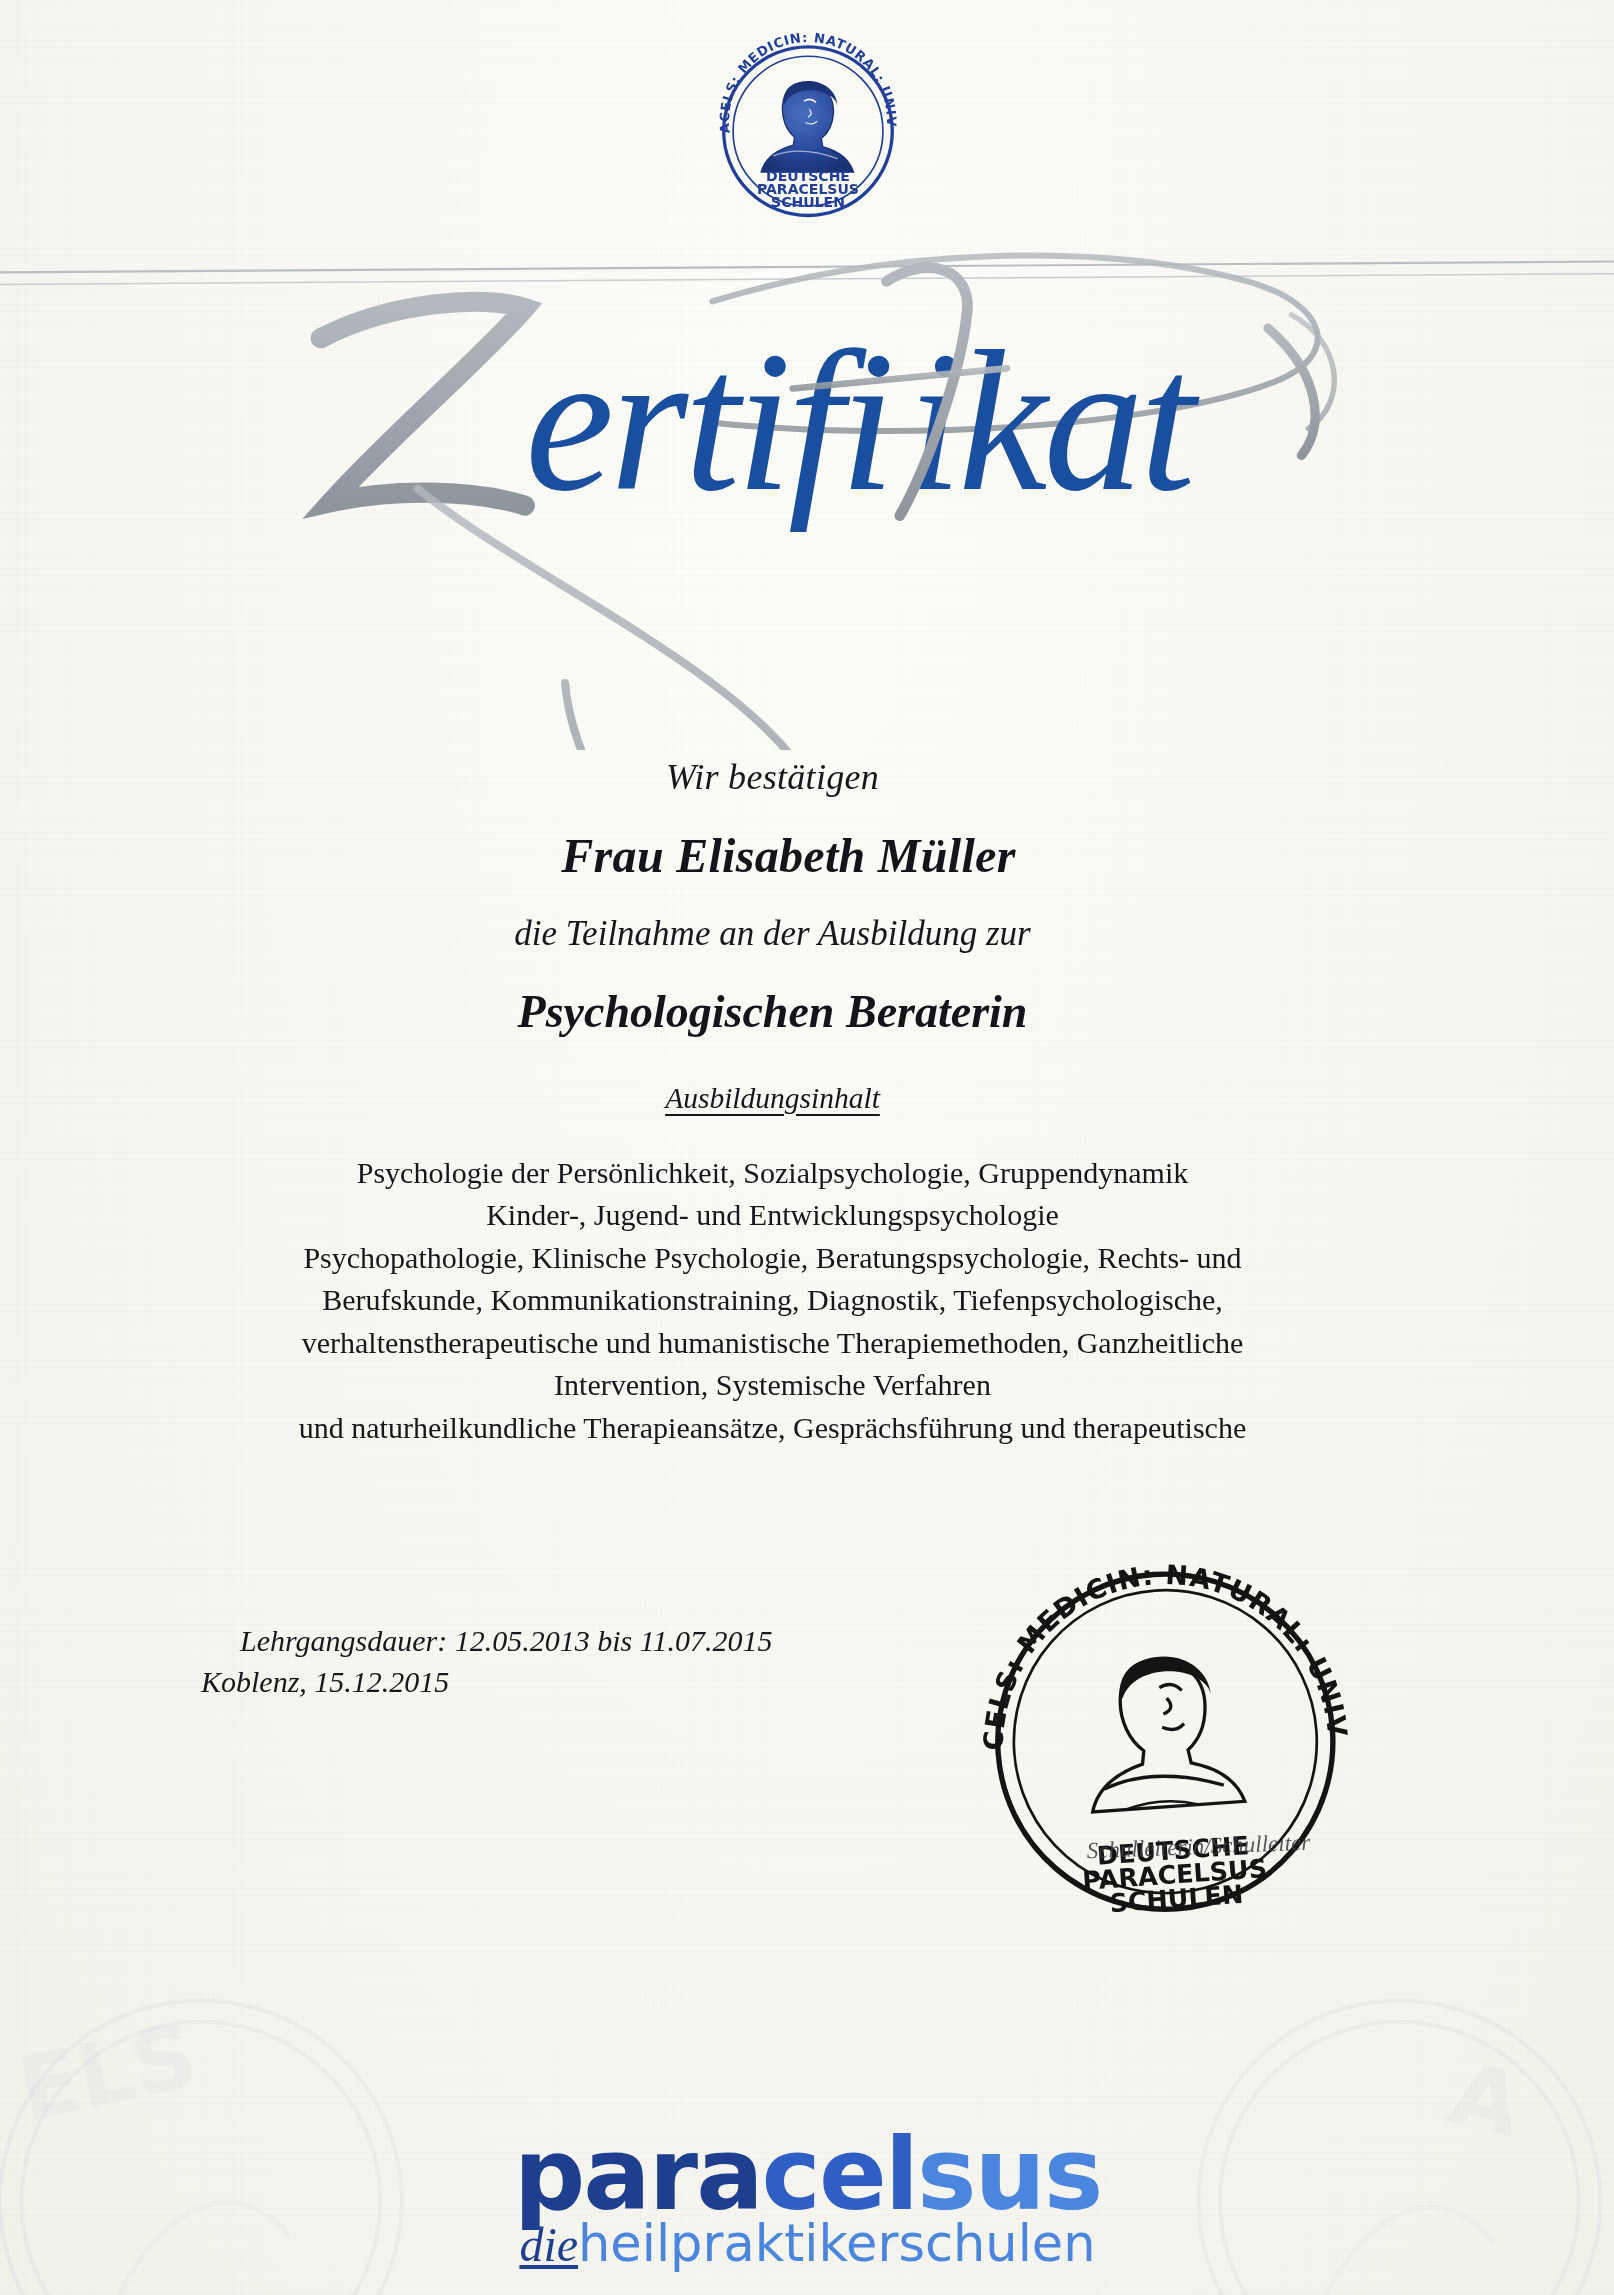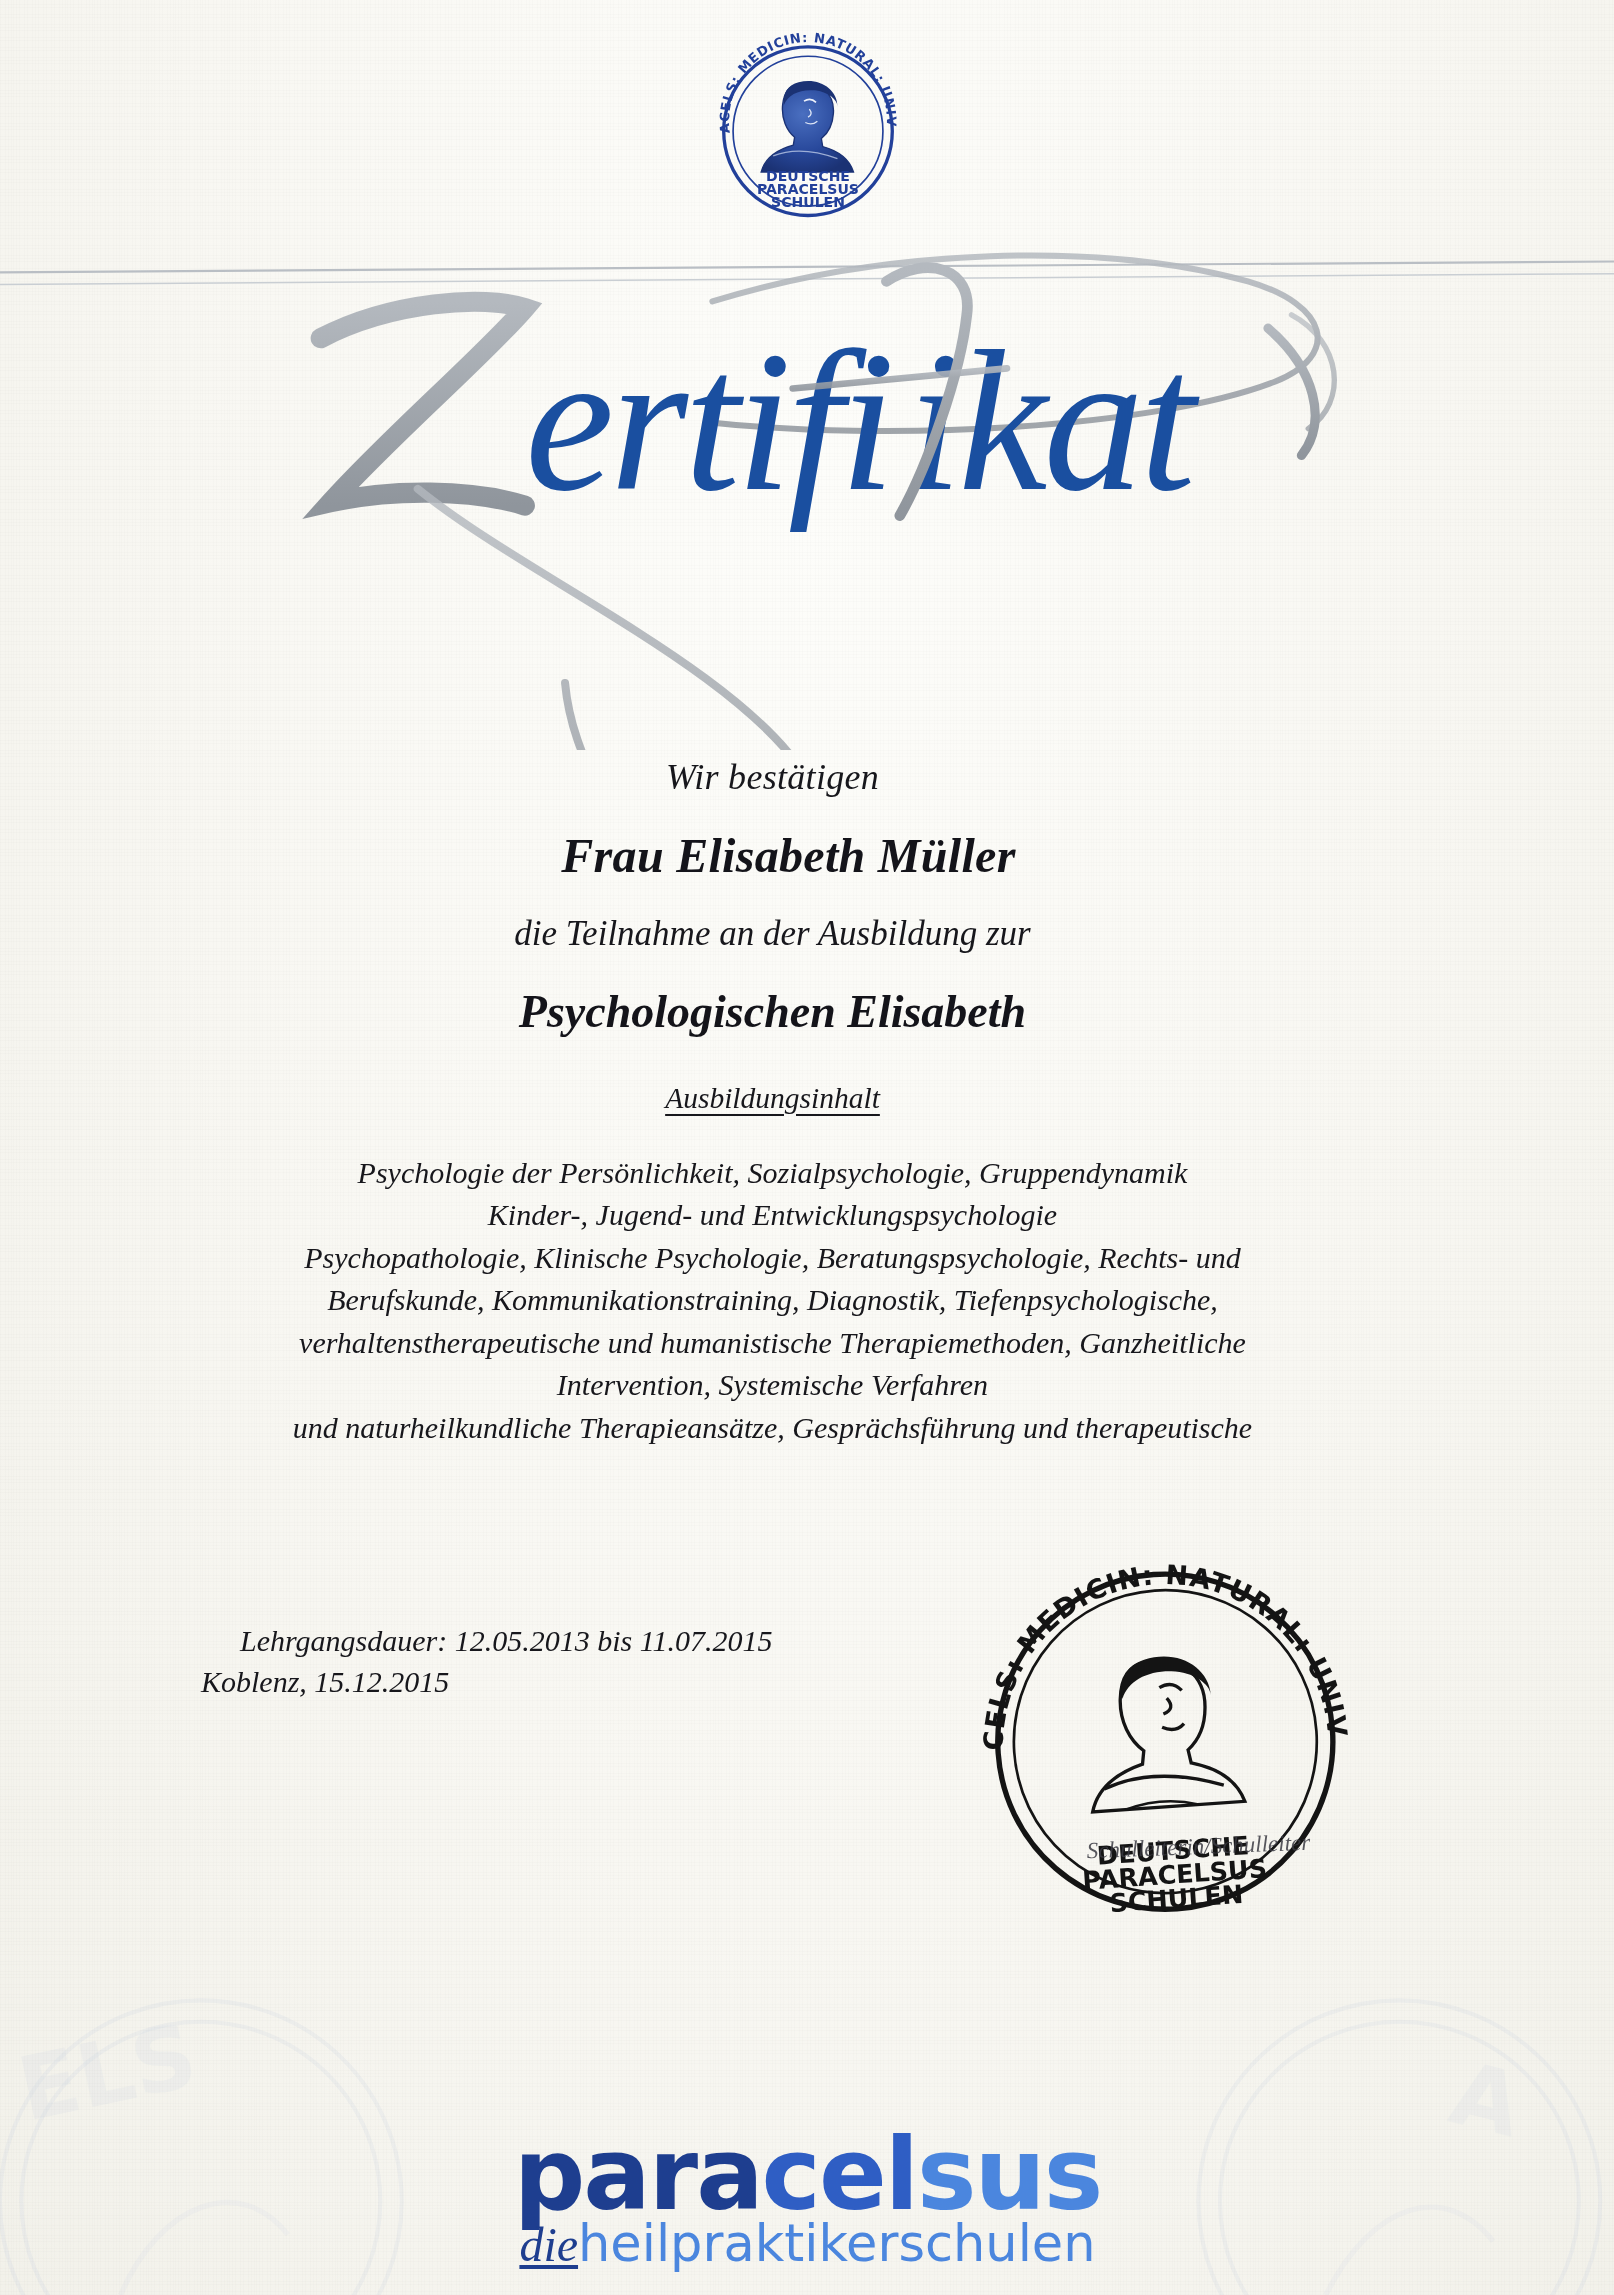--- a/index.html
+++ b/index.html
@@ -105,21 +105,20 @@
     margin-top: 44px;
     font-size: 29.5px;
     font-style: italic;
     color: #17171c;
     text-decoration: underline;
     text-underline-offset: 6px;
   }
   .content-list {
     margin-top: 37px;
     font-size: 30px;
-    font-style: italic;
     line-height: 1.42;
     color: #17171c;
     padding: 0 167px;
   }
   .content-list div { white-space: nowrap; }
 
   
   .meta {
     position: absolute;
     left: 201px;
@@ -271,21 +270,21 @@
         <path d="M 1870,190 C 1940,250 1960,330 1920,380" stroke-width="14"></path>
         <path d="M 1160,280 L 1480,250" stroke-width="10" opacity="0.9"></path>
       </g>
     </svg>
   </div>
 
   <div class="body-block">
     <div class="line-wir">Wir bestätigen</div>
     <div class="line-name">Frau Elisabeth Müller</div>
     <div class="line-teil">die Teilnahme an der Ausbildung zur</div>
-    <div class="line-course">Psychologischen Elisabeth</div>
+    <div class="line-course">Psychologischen Beraterin</div>
     <div class="line-inhalt">Ausbildungsinhalt</div>
     <div class="content-list">
       <div>Psychologie der Persönlichkeit, Sozialpsychologie, Gruppendynamik</div>
       <div>Kinder-, Jugend- und Entwicklungspsychologie</div>
       <div>Psychopathologie, Klinische Psychologie, Beratungspsychologie, Rechts- und</div>
       <div>Berufskunde, Kommunikationstraining, Diagnostik, Tiefenpsychologische,</div>
       <div>verhaltenstherapeutische und humanistische Therapiemethoden, Ganzheitliche</div>
       <div>Intervention, Systemische Verfahren</div>
       <div>und naturheilkundliche Therapieansätze, Gesprächsführung und therapeutische</div>
     </div>

